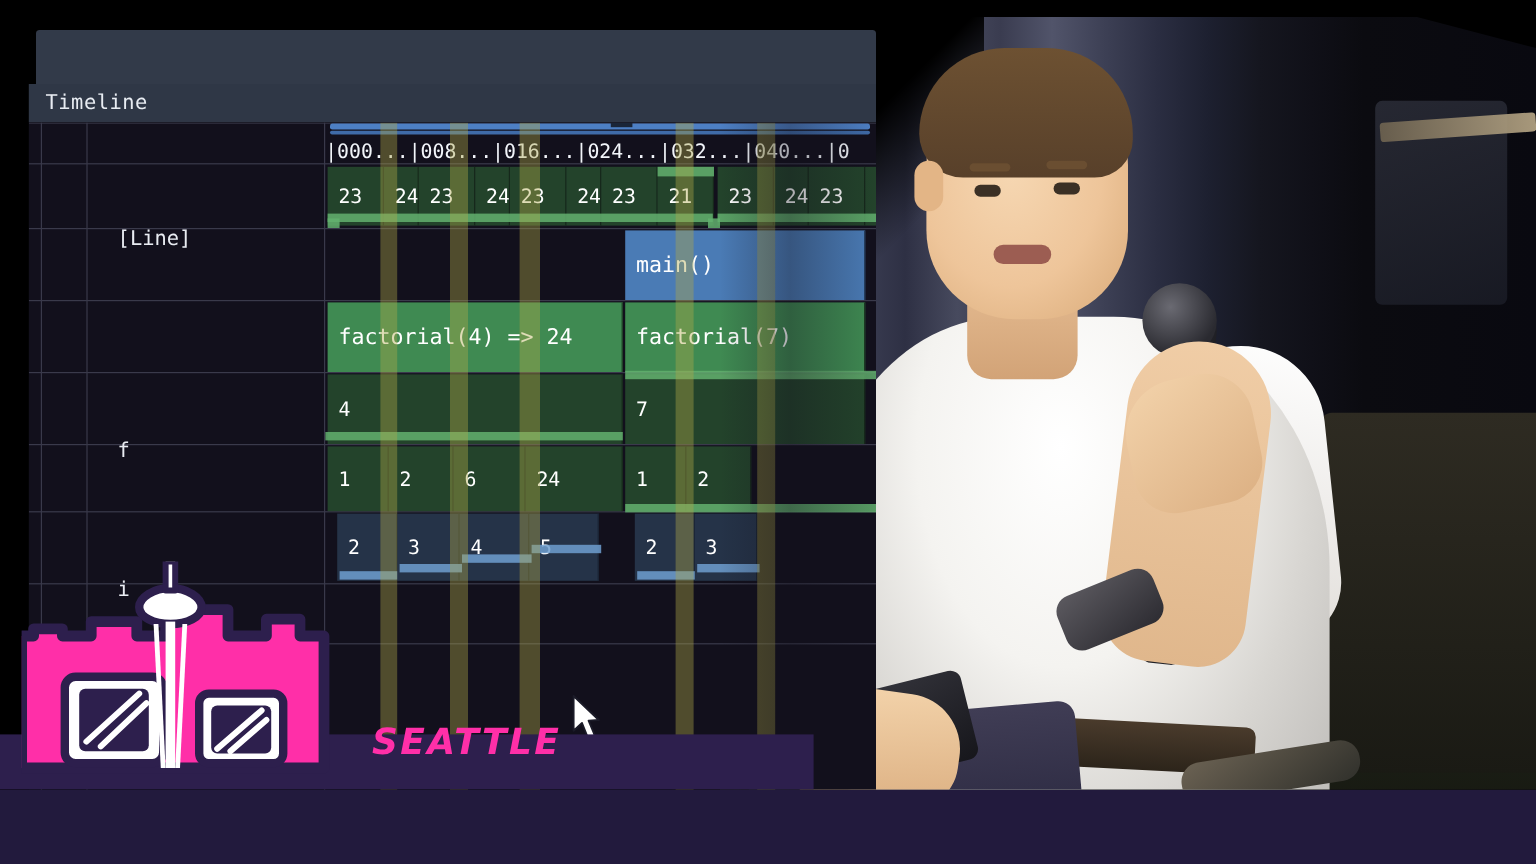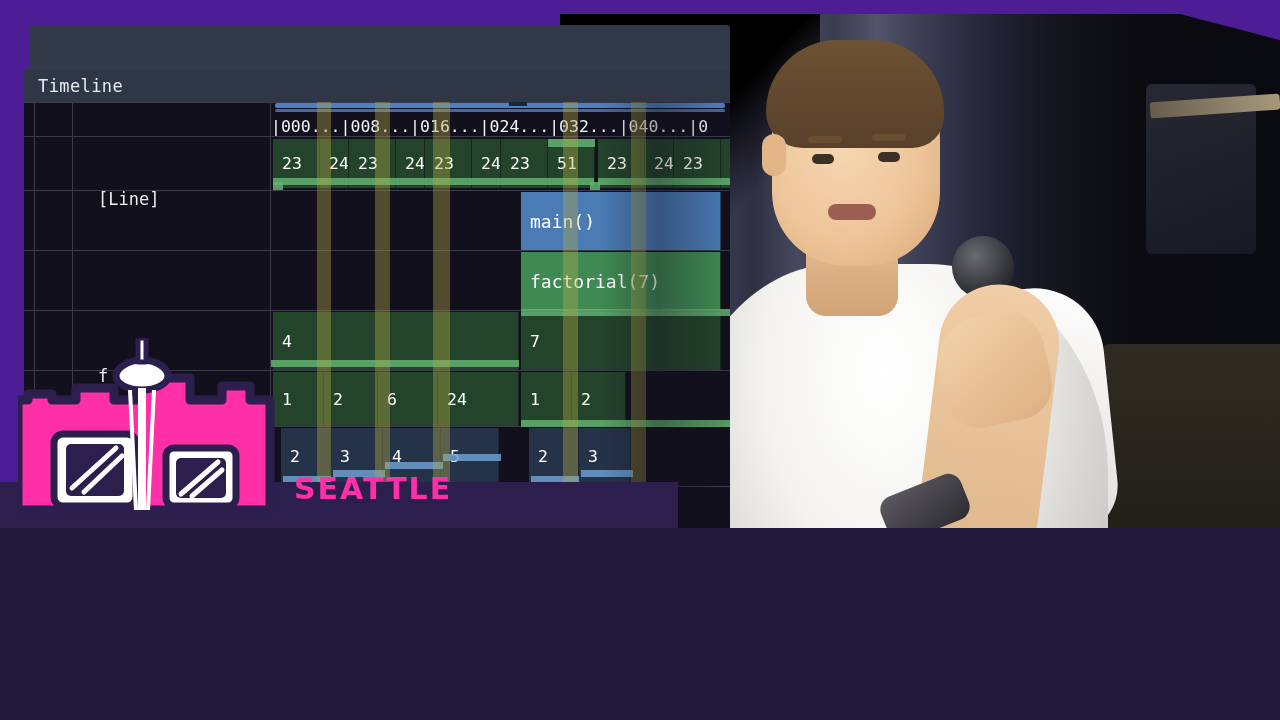--- a/index.html
+++ b/index.html
@@ -3,21 +3,21 @@
 <meta charset="utf-8">
 <title>Timeline Debugger</title>
 <style>
   * { box-sizing: border-box; margin: 0; padding: 0; }
   html, body {
     width: 1280px; height: 720px;
     overflow: hidden;
     background: #221a3d;
     font-family: "DejaVu Sans Mono", "Liberation Mono", monospace;
   }
-  #stage { position: relative; width: 1280px; height: 528px; background: #4c1d95; overflow: hidden; }
+  #stage { position: relative; width: 1280px; height: 658px; background: #000000; overflow: hidden; }
 
   
   #video-layer {
     position: absolute; left: 560px; top: 14px; width: 720px; height: 692px;
     overflow: hidden;
     -webkit-clip-path: polygon(60px 0, 100% 0, 100% 0, 1280px 0, 100% 100%, 100% 100%, 0 100%, 0 100%, 0 0);
   }
   #video-clip {
     position: absolute; inset: 0;
     clip-path: polygon(0px 0, 620px 0, 720px 26px, 720px 672px, 120px 672px, 60px 692px, 0 692px);
@@ -253,23 +253,23 @@
     position: absolute; left: -40px; bottom: 0; width: 700px; height: 46px;
     background: #2d1f4d;
   }
   .logo-word {
     position: absolute; left: 268px; bottom: 48px;
     font-family: "DejaVu Sans", "Liberation Sans", sans-serif;
     font-weight: 700; font-size: 58px; color: #ffffff;
     letter-spacing: -1px;
   }
   .logo-sub {
-    position: absolute; left: 276px; bottom: 22px;
+    position: absolute; left: 292px; bottom: 22px;
     font-family: "DejaVu Sans", "Liberation Sans", sans-serif;
-    font-weight: 700; font-size: 30px;
+    font-weight: 700; font-style: italic; font-size: 30px;
     color: #ff2fa8; letter-spacing: 2px;
   }
 </style>
 </head>
 <body>
 
 <div id="stage">
 
   <div id="video-layer">
     <div id="video-clip">
@@ -366,21 +366,21 @@
       <div class="box dgreen" style="left:154px;top:37px; width:47px; height:49px;">
           <span>23</span>
         </div>
       <div class="box dgreen" style="left:201px;top:37px; width:29px; height:49px;">
           <span>24</span>
         </div>
       <div class="box dgreen" style="left:230px;top:37px; width:47px; height:49px;">
           <span>23</span>
         </div>
       <div class="box dgreen" style="left:277px;top:37px; width:47px; height:49px;">
-          <span>51</span>
+          <span>21</span>
         </div>
       <div class="box dgreen" style="left:327px;top:37px; width:47px; height:49px;">
           <span>23</span>
         </div>
       <div class="box dgreen" style="left:374px;top:37px; width:29px; height:49px;">
           <span>24</span>
         </div>
       <div class="box dgreen" style="left:403px;top:37px; width:47px; height:49px;">
           <span>23</span>
         </div>
@@ -389,20 +389,23 @@
       <div class="bar" style="left:2px;  top:76px; width:321px;"></div>
       <div class="bar" style="left:327px;top:76px; width:152px;"></div>
       <div class="bar" style="left:277px;top:37px; width:47px; height:8px;"></div>
       <div class="bar" style="left:2px;  top:80px; width:10px; height:8px;"></div>
       <div class="bar" style="left:319px;top:80px; width:10px; height:8px;"></div>
 
       <div class="box blue" style="left:250px; top:90px; width:200px; height:58px; font-size:18px;">
         <span>main()</span>
       </div>
 
+      <div class="box green" style="left:2px;   top:150px; width:246px; height:58px; font-size:18px;">
+        <span>factorial(4) =&gt; 24</span>
+      </div>
       <div class="box green" style="left:250px; top:150px; width:200px; height:58px; font-size:18px;">
         <span><span>factorial(7)</span></span>
       </div>
 
       <div class="box dgreen" style="left:2px;   top:210px; width:246px; height:58px;">
           <span>4</span>
         </div>
       <div class="box dgreen" style="left:250px; top:210px; width:200px; height:58px;">
           <span>7</span>
         </div>

